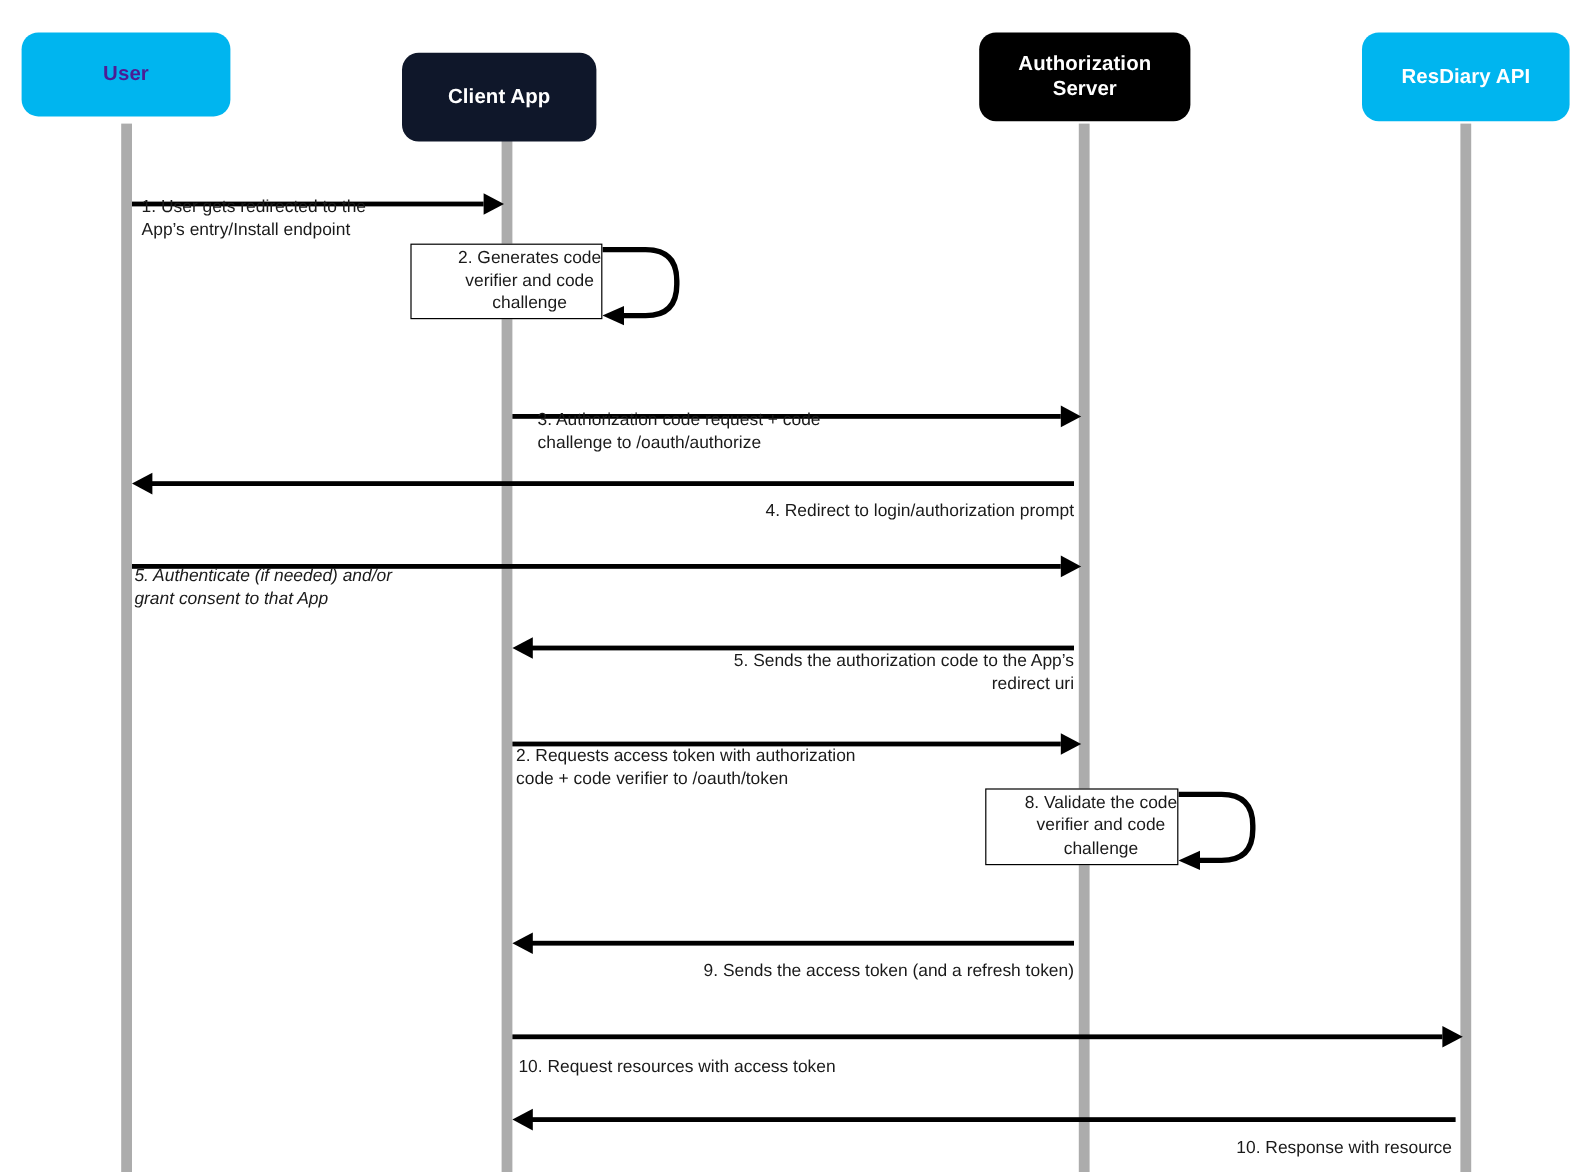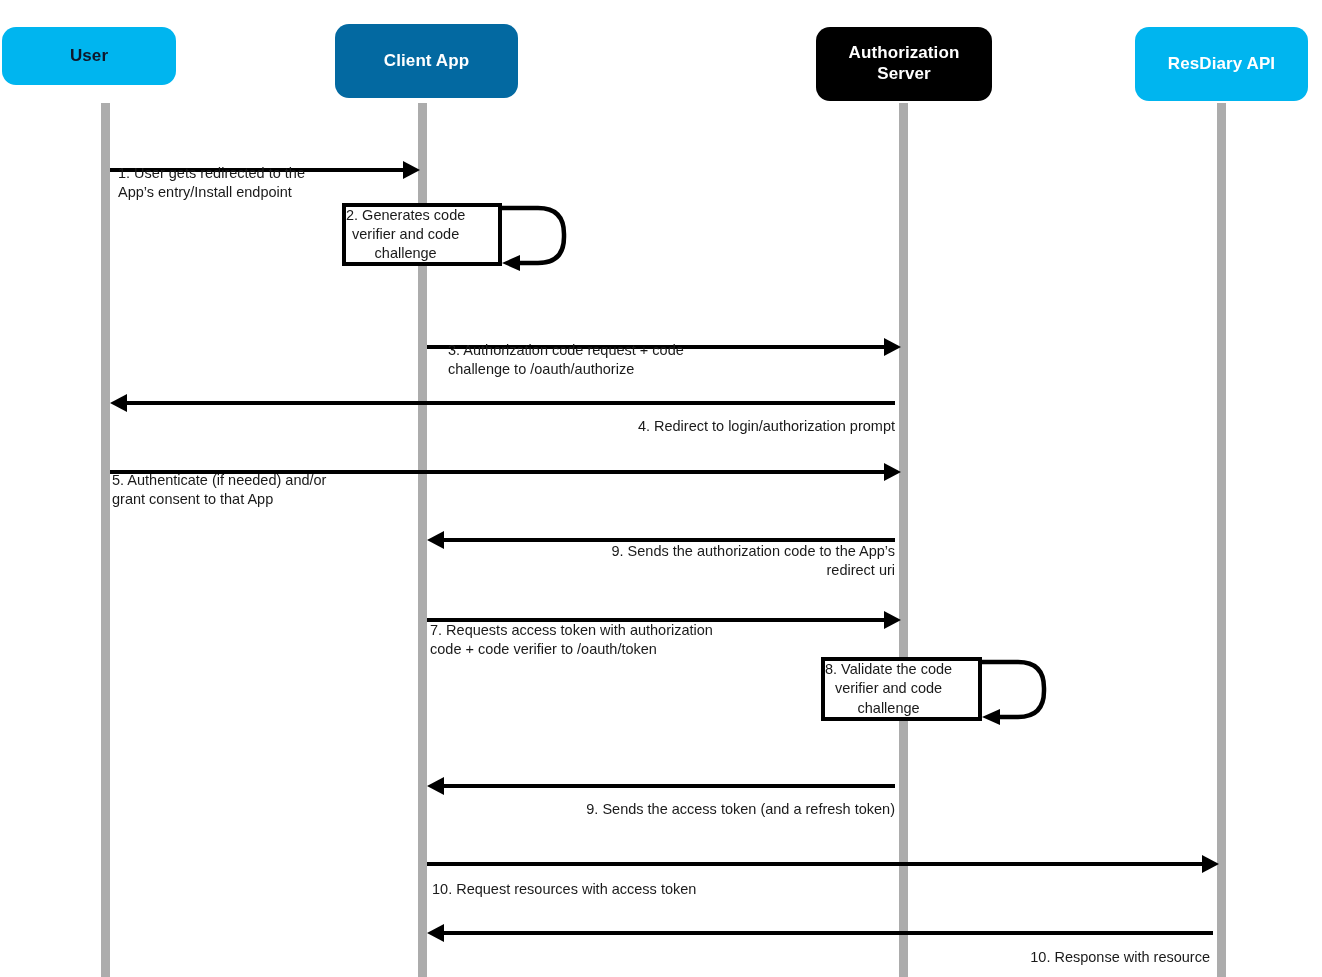--- a/index.html
+++ b/index.html
@@ -68,25 +68,25 @@
     white-space: pre-line;
     margin-top: 39px;
   }
   .msg-label.align-left   { text-align: left; }
   .msg-label.align-right  { text-align: right; }
 
   
   .self-note {
     position: absolute;
     background: #ffffff;
-    border: 4px solid #1d4ed8;
+    border: 1px solid #1d4ed8;
     box-sizing: border-box;
     display: flex;
     align-items: center;
-    justify-content: flex-start;
+    justify-content: flex-end;
     text-align: center;
     font-family: "Liberation Sans", sans-serif;
     font-size: 14.5px;
     line-height: 1.33;
     color: #1a1a1a;
     white-space: pre-line;
     z-index: 3;
   }
   .self-loop {
     position: absolute;
@@ -111,29 +111,29 @@
       App’s entry/Install endpoint</div>
       <div class="msg-line" style="top: 345px; background: rgb(0, 0, 0); left: 427px; width: 457px;"></div>
       <div class="arrowhead right" style="top: 338px; left: 884px; border-left-color: rgb(0, 0, 0);"></div>
       <div class="msg-label align-left" style="left: 448px; top: 302px; width: 470px;">3. Authorization code request + code
 challenge to /oauth/authorize</div>
       <div class="msg-line" style="top: 401px; background: rgb(0, 0, 0); left: 125px; width: 770px;"></div>
       <div class="arrowhead left" style="top: 394px; left: 110px; border-right-color: rgb(0, 0, 0);"></div>
       <div class="msg-label align-right" style="left: 420px; top: 378px; width: 475px;">4. Redirect to login/authorization prompt</div>
       <div class="msg-line" style="top: 470px; background: rgb(0, 0, 0); left: 110px; width: 774px;"></div>
       <div class="arrowhead right" style="top: 463px; left: 884px; border-left-color: rgb(0, 0, 0);"></div>
-      <div class="msg-label align-left" style="left: 112px; top: 432px; width: 400px;">5. Authenticate (if needed) and/or
+      <div class="msg-label align-left" style="left: 112px; top: 432px; width: 400px; font-style: italic;">5. Authenticate (if needed) and/or
       grant consent to that App</div>
       <div class="msg-line" style="top: 538px; background: rgb(0, 0, 0); left: 442px; width: 453px;"></div>
       <div class="arrowhead left" style="top: 531px; left: 427px; border-right-color: rgb(0, 0, 0);"></div>
-      <div class="msg-label align-right" style="left: 430px; top: 503px; width: 465px;">9. Sends the authorization code to the App’s
+      <div class="msg-label align-right" style="left: 430px; top: 503px; width: 465px;">5. Sends the authorization code to the App’s
 redirect uri</div>
       <div class="msg-line" style="top: 618px; background: rgb(0, 0, 0); left: 427px; width: 457px;"></div>
       <div class="arrowhead right" style="top: 611px; left: 884px; border-left-color: rgb(0, 0, 0);"></div>
-      <div class="msg-label align-left" style="left: 430px; top: 582px; width: 470px;">7. Requests access token with authorization
+      <div class="msg-label align-left" style="left: 430px; top: 582px; width: 470px;">2. Requests access token with authorization
       code + code verifier to /oauth/token</div>
       <div class="msg-line" style="top: 784px; background: rgb(0, 0, 0); left: 442px; width: 453px;"></div>
       <div class="arrowhead left" style="top: 777px; left: 427px; border-right-color: rgb(0, 0, 0);"></div>
       <div class="msg-label align-right" style="left: 420px; top: 761px; width: 475px;">9. Sends the access token (and a refresh token)</div>
       <div class="msg-line" style="top: 862px; background: rgb(0, 0, 0); left: 427px; width: 775px;"></div>
       <div class="arrowhead right" style="top: 855px; left: 1202px; border-left-color: rgb(0, 0, 0);"></div>
       <div class="msg-label align-left" style="left: 432px; top: 841px; width: 500px;">10. Request resources with access token</div>
       <div class="msg-line" style="top: 931px; background: rgb(0, 0, 0); left: 442px; width: 771px;"></div>
       <div class="arrowhead left" style="top: 924px; left: 427px; border-right-color: rgb(0, 0, 0);"></div>
       <div class="msg-label align-right" style="left: 730px; top: 909px; width: 480px;">10. Response with resource</div>
@@ -152,19 +152,19 @@
         <svg width="84" height="70">
           <path d="M 0 3 L 36 3 Q 62 3 62 29 L 62 32 Q 62 58 36 58 L 18 58" fill="none" stroke="#000000" stroke-width="4.5"></path>
           <polygon points="18,50 0,58 18,66" fill="#000000"></polygon>
         </svg>
       </div>
       <div class="self-note" style="left: 821px; top: 657px; width: 161px; height: 64px; background: rgb(255, 255, 255); border-color: rgb(0, 0, 0);"><span>8. Validate the code
 verifier and code
 challenge</span></div>
     </div>
   <div id="participants-layer">
-      <div class="participant-box" style="left: 2px; top: 27px; width: 174px; height: 58px; background: rgb(0, 181, 239); color: #0f172a;"><span>User</span></div>
-      <div class="participant-box" style="left: 335px; top: 24px; width: 183px; height: 74px; background: #0369a1; color: rgb(255, 255, 255);"><span>Client App</span></div>
+      <div class="participant-box" style="left: 18px; top: 27px; width: 174px; height: 70px; background: rgb(0, 181, 239); color: #4c1d95;"><span>User</span></div>
+      <div class="participant-box" style="left: 335px; top: 44px; width: 162px; height: 74px; background: #0f172a; color: rgb(255, 255, 255);"><span>Client App</span></div>
       <div class="participant-box" style="left: 816px; top: 27px; width: 176px; height: 74px; background: #000000; color: rgb(255, 255, 255);"><span>Authorization
 Server</span></div>
       <div class="participant-box" style="left: 1135px; top: 27px; width: 173px; height: 74px; background: rgb(0, 181, 239); color: rgb(255, 255, 255); text-align: right;"><span>ResDiary API</span></div>
     </div>
 </div>
 
 </body></html>

